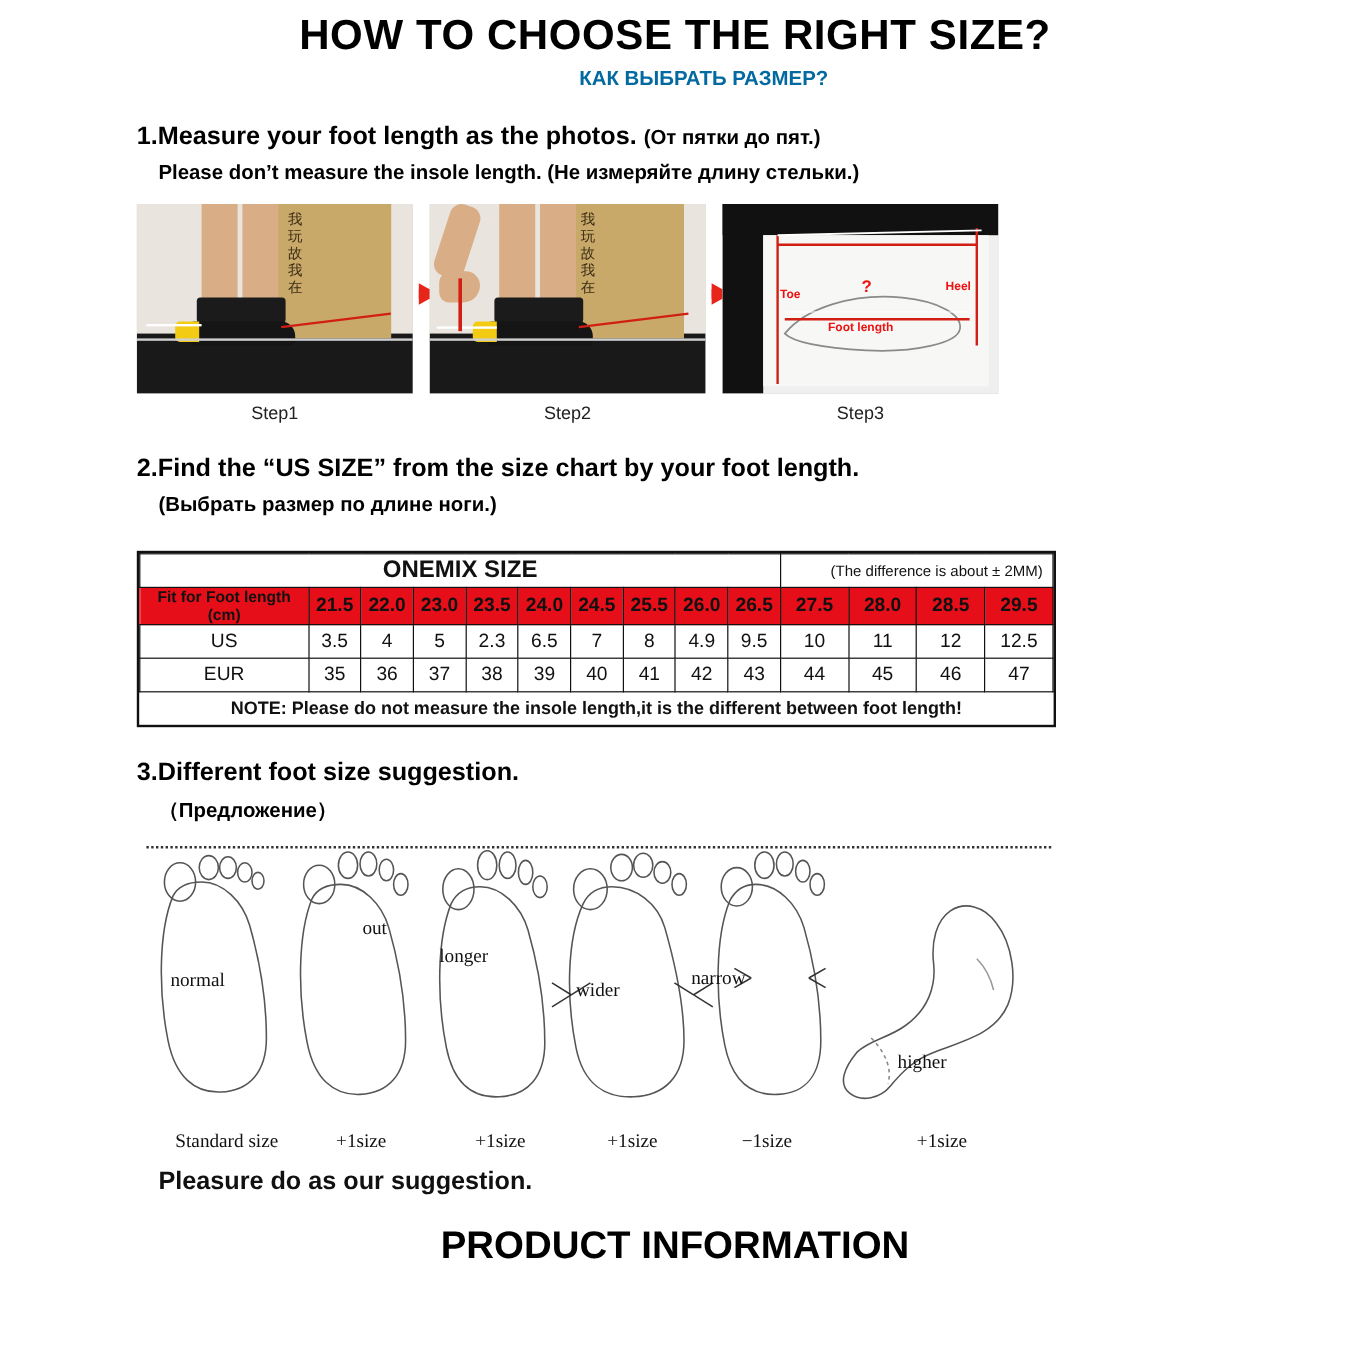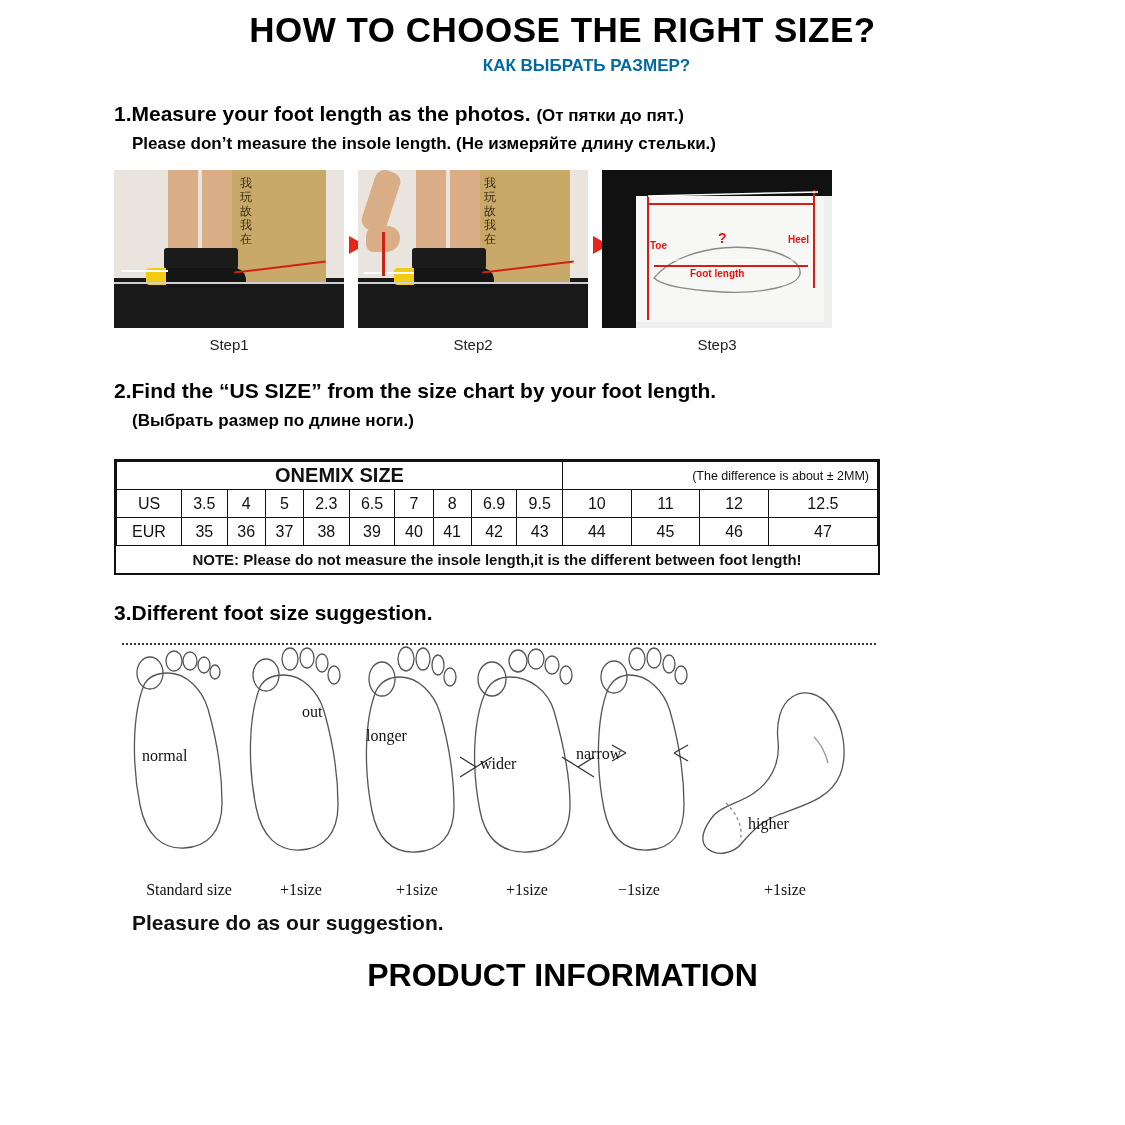--- a/index.html
+++ b/index.html
@@ -323,30 +323,49 @@
   <div class="step-head">2.Find the “US SIZE” from the size chart by your foot length.</div>
   <div class="step-sub">(Выбрать размер по длине ноги.)</div>
 
   <div class="table-wrap">
     <table class="size">
       <tbody>
         <tr class="brandrow">
           <td colspan="10">ONEMIX SIZE</td>
           <td colspan="4" class="note">(The difference is about ± 2MM)</td>
         </tr>
+        <tr class="redrow">
+          <td class="label">
+            <span>Fit for Foot length</span><br>
+            <span>(cm)</span>
+          </td>
+          <td>21.5</td>
+          <td>22.0</td>
+          <td>23.0</td>
+          <td>23.5</td>
+          <td>24.0</td>
+          <td>24.5</td>
+          <td>25.5</td>
+          <td>26.0</td>
+          <td>26.5</td>
+          <td>27.5</td>
+          <td>28.0</td>
+          <td>28.5</td>
+          <td>29.5</td>
+        </tr>
         <tr class="rowhead">
           <td>US</td>
           <td>3.5</td>
           <td>4</td>
           <td>5</td>
           <td>2.3</td>
           <td>6.5</td>
           <td>7</td>
           <td>8</td>
-          <td>6.9</td>
+          <td>4.9</td>
           <td>9.5</td>
           <td>10</td>
           <td>11</td>
           <td>12</td>
           <td>12.5</td>
         </tr>
         <tr class="rowhead">
           <td>EUR</td>
           <td>35</td>
           <td>36</td>
@@ -365,20 +384,21 @@
         <tr>
           <td class="notecell" colspan="14">NOTE: Please do not measure the insole length,it is the different between foot length!</td>
         </tr>
       </tbody>
     </table>
   </div>
 </div>
 
 <div class="section">
   <div class="step-head">3.Different foot size suggestion.</div>
+  <div class="step-sub">（Предложение）</div>
 
   <div class="feet-area">
     <div class="dotline"></div>
 
     <svg width="762" height="230" style="position:absolute;left:0;top:6px;">
 
       <g stroke="#555" fill="none" stroke-width="1.3">
         <path d="M30 40 C18 70, 18 120, 26 160 C32 190, 48 204, 70 203 C94 202, 108 186, 108 158 C108 126, 102 92, 94 64 C88 44, 72 28, 54 28 C42 28, 34 32, 30 40 Z"></path>
         <ellipse cx="36" cy="28" rx="13" ry="16"></ellipse>
         <ellipse cx="60" cy="16" rx="8" ry="10"></ellipse>

